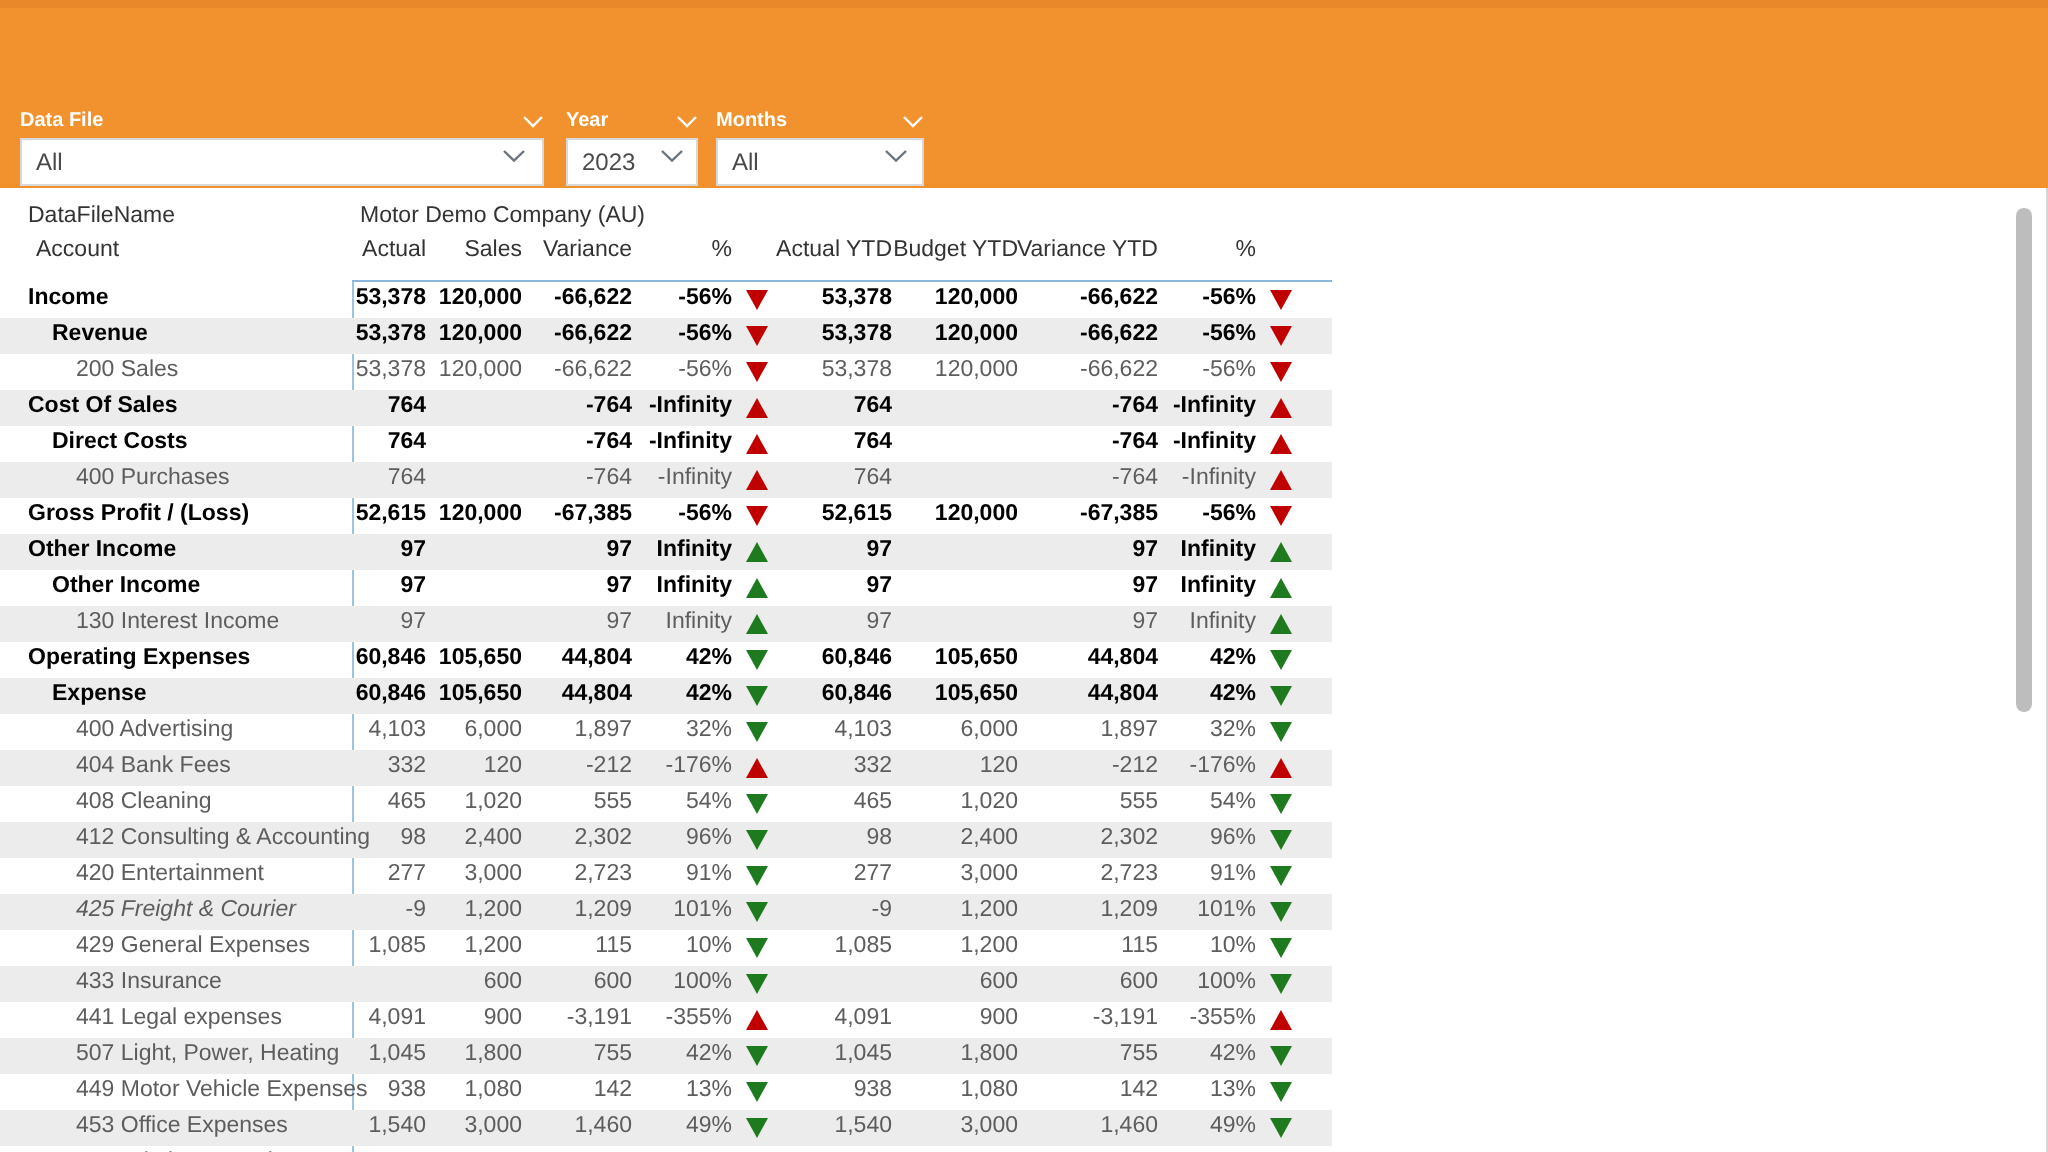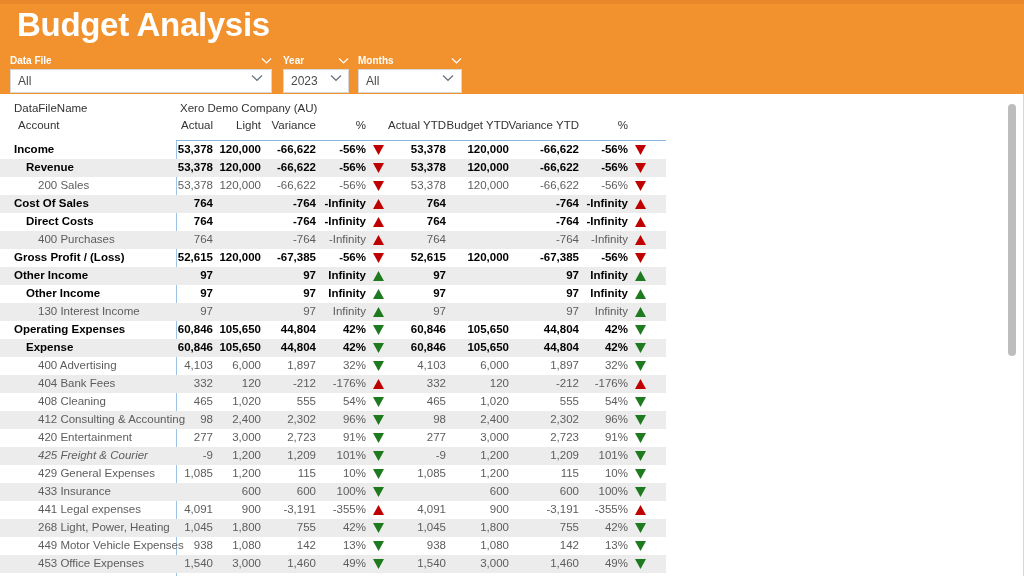--- a/index.html
+++ b/index.html
@@ -144,21 +144,20 @@
     background: #bdbdbd; border-radius: 4px;
   }
 </style>
 </head>
 <body>
 
 <div id="app">
 
   <div class="banner">
     <div class="banner-topstripe"></div>
-    <div class="title">Budget Analysis</div>
 
 
     <div class="filter" style="left:10px; top:55px; width:262px;">
       <div class="filter-label">Data File</div>
       <div class="filter-caret-top" style="right:0px;">
         <svg class="chev" width="11" height="8" viewBox="0 0 11 8">
             <path d="M1 1.5 L5.5 6 L10 1.5" fill="none" stroke="#ffffff" stroke-width="1.2"></path>
           </svg>
       </div>
       <div class="filter-box" style="width:262px;">
@@ -203,25 +202,25 @@
             </svg>
         </div>
       </div>
     </div>
   </div>
 
   <div class="panel">
 
     <div class="tbl-head">
       <div class="hdr-datafilename">DataFileName</div>
-      <div class="hdr-company">Xero Demo Company (AU)</div>
+      <div class="hdr-company">Motor Demo Company (AU)</div>
       <div class="hdr-account">Account</div>
       <div id="hdr-cols">
           <div class="hdr-col" style="right: 797px;">Actual</div>
-          <div class="hdr-col" style="right: 749px;">Light</div>
+          <div class="hdr-col" style="right: 749px;">Sales</div>
           <div class="hdr-col" style="right: 694px;">Variance</div>
           <div class="hdr-col" style="right: 644px;">%</div>
           <div class="hdr-col" style="right: 564px;">Actual YTD</div>
           <div class="hdr-col" style="right: 501px;">Budget YTD</div>
           <div class="hdr-col" style="right: 431px;">Variance YTD</div>
           <div class="hdr-col" style="right: 382px;">%</div>
         </div>
       <div class="hdr-rule"></div>
     </div>
 
@@ -649,21 +648,21 @@
               <path d="M5.5 0 L11 10 L0 10 Z" fill="#C00000"></path>
             </svg>
           </div>
           <div class="arrow" style="right: 20px;">
             <svg width="11" height="10" viewBox="0 0 11 10">
               <path d="M5.5 0 L11 10 L0 10 Z" fill="#C00000"></path>
             </svg>
           </div>
         </div>
         <div class="row alt muted">
-          <div class="acct" style="left: 38px;">268 Light, Power, Heating</div>
+          <div class="acct" style="left: 38px;">507 Light, Power, Heating</div>
           <div class="cell" style="right: 453px;">1,045</div>
           <div class="cell" style="right: 405px;">1,800</div>
           <div class="cell" style="right: 350px;">755</div>
           <div class="cell" style="right: 300px;">42%</div>
           <div class="cell" style="right: 220px;">1,045</div>
           <div class="cell" style="right: 157px;">1,800</div>
           <div class="cell" style="right: 87px;">755</div>
           <div class="cell" style="right: 38px;">42%</div>
           <div class="arrow" style="right: 282px;">
             <svg width="11" height="10" viewBox="0 0 11 10">

